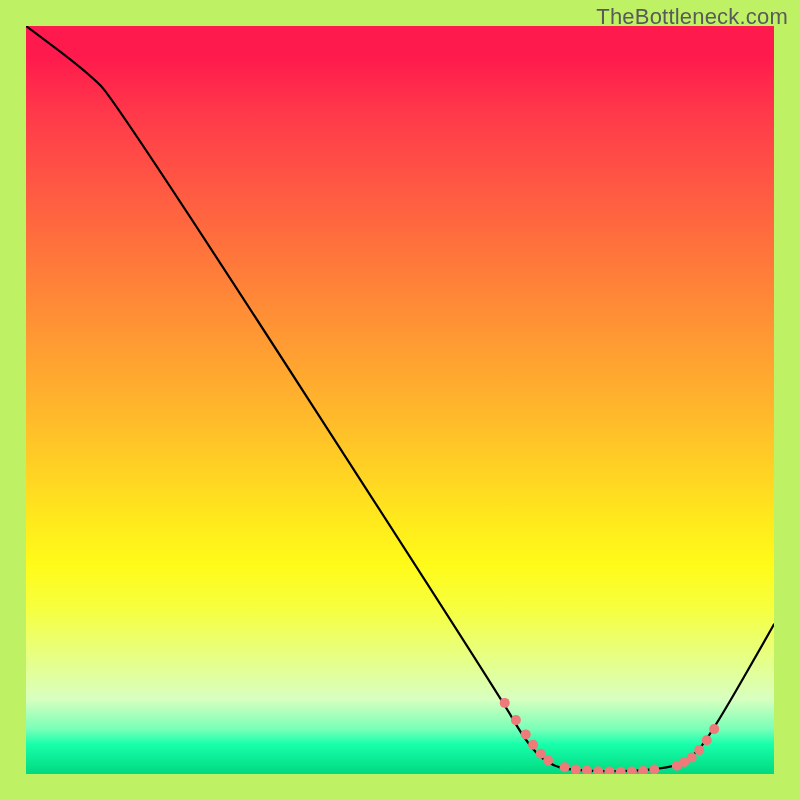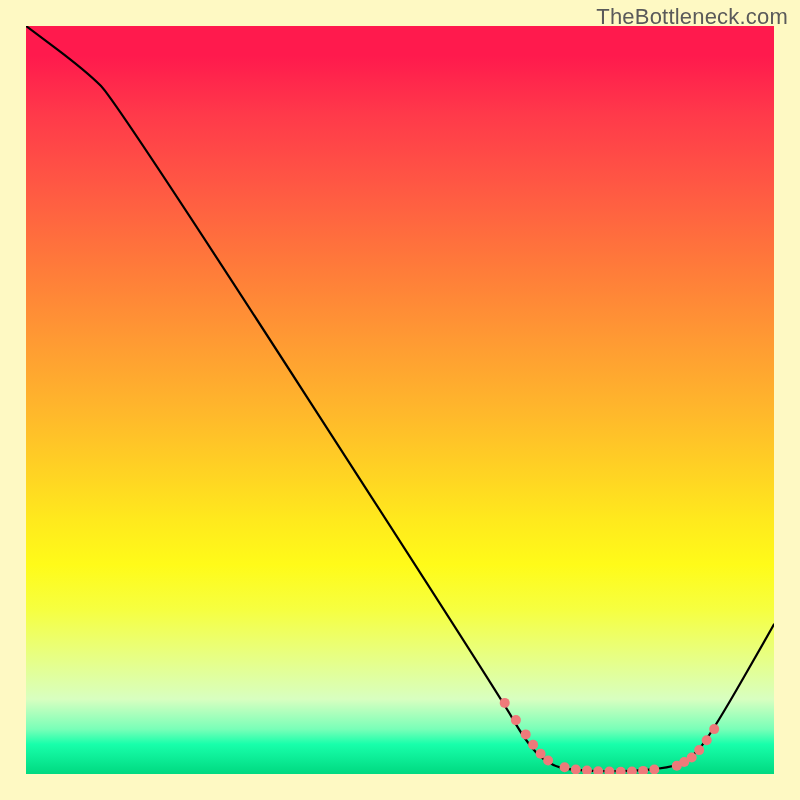--- a/index.html
+++ b/index.html
@@ -8,21 +8,21 @@
     width: 800px;
     height: 800px;
     background: #000;
     overflow: hidden;
     font-family: Arial, Helvetica, sans-serif;
   }
   .frame {
     position: relative;
     width: 800px;
     height: 800px;
-    background: #fef9c3;
+    background: #bef264;
     text-align: center;
   }
   .watermark {
     position: absolute;
     top: 4px;
     right: 12px;
     color: #5a5a5a;
     font-size: 22px;
     letter-spacing: 0.2px;
     font-weight: 400;

